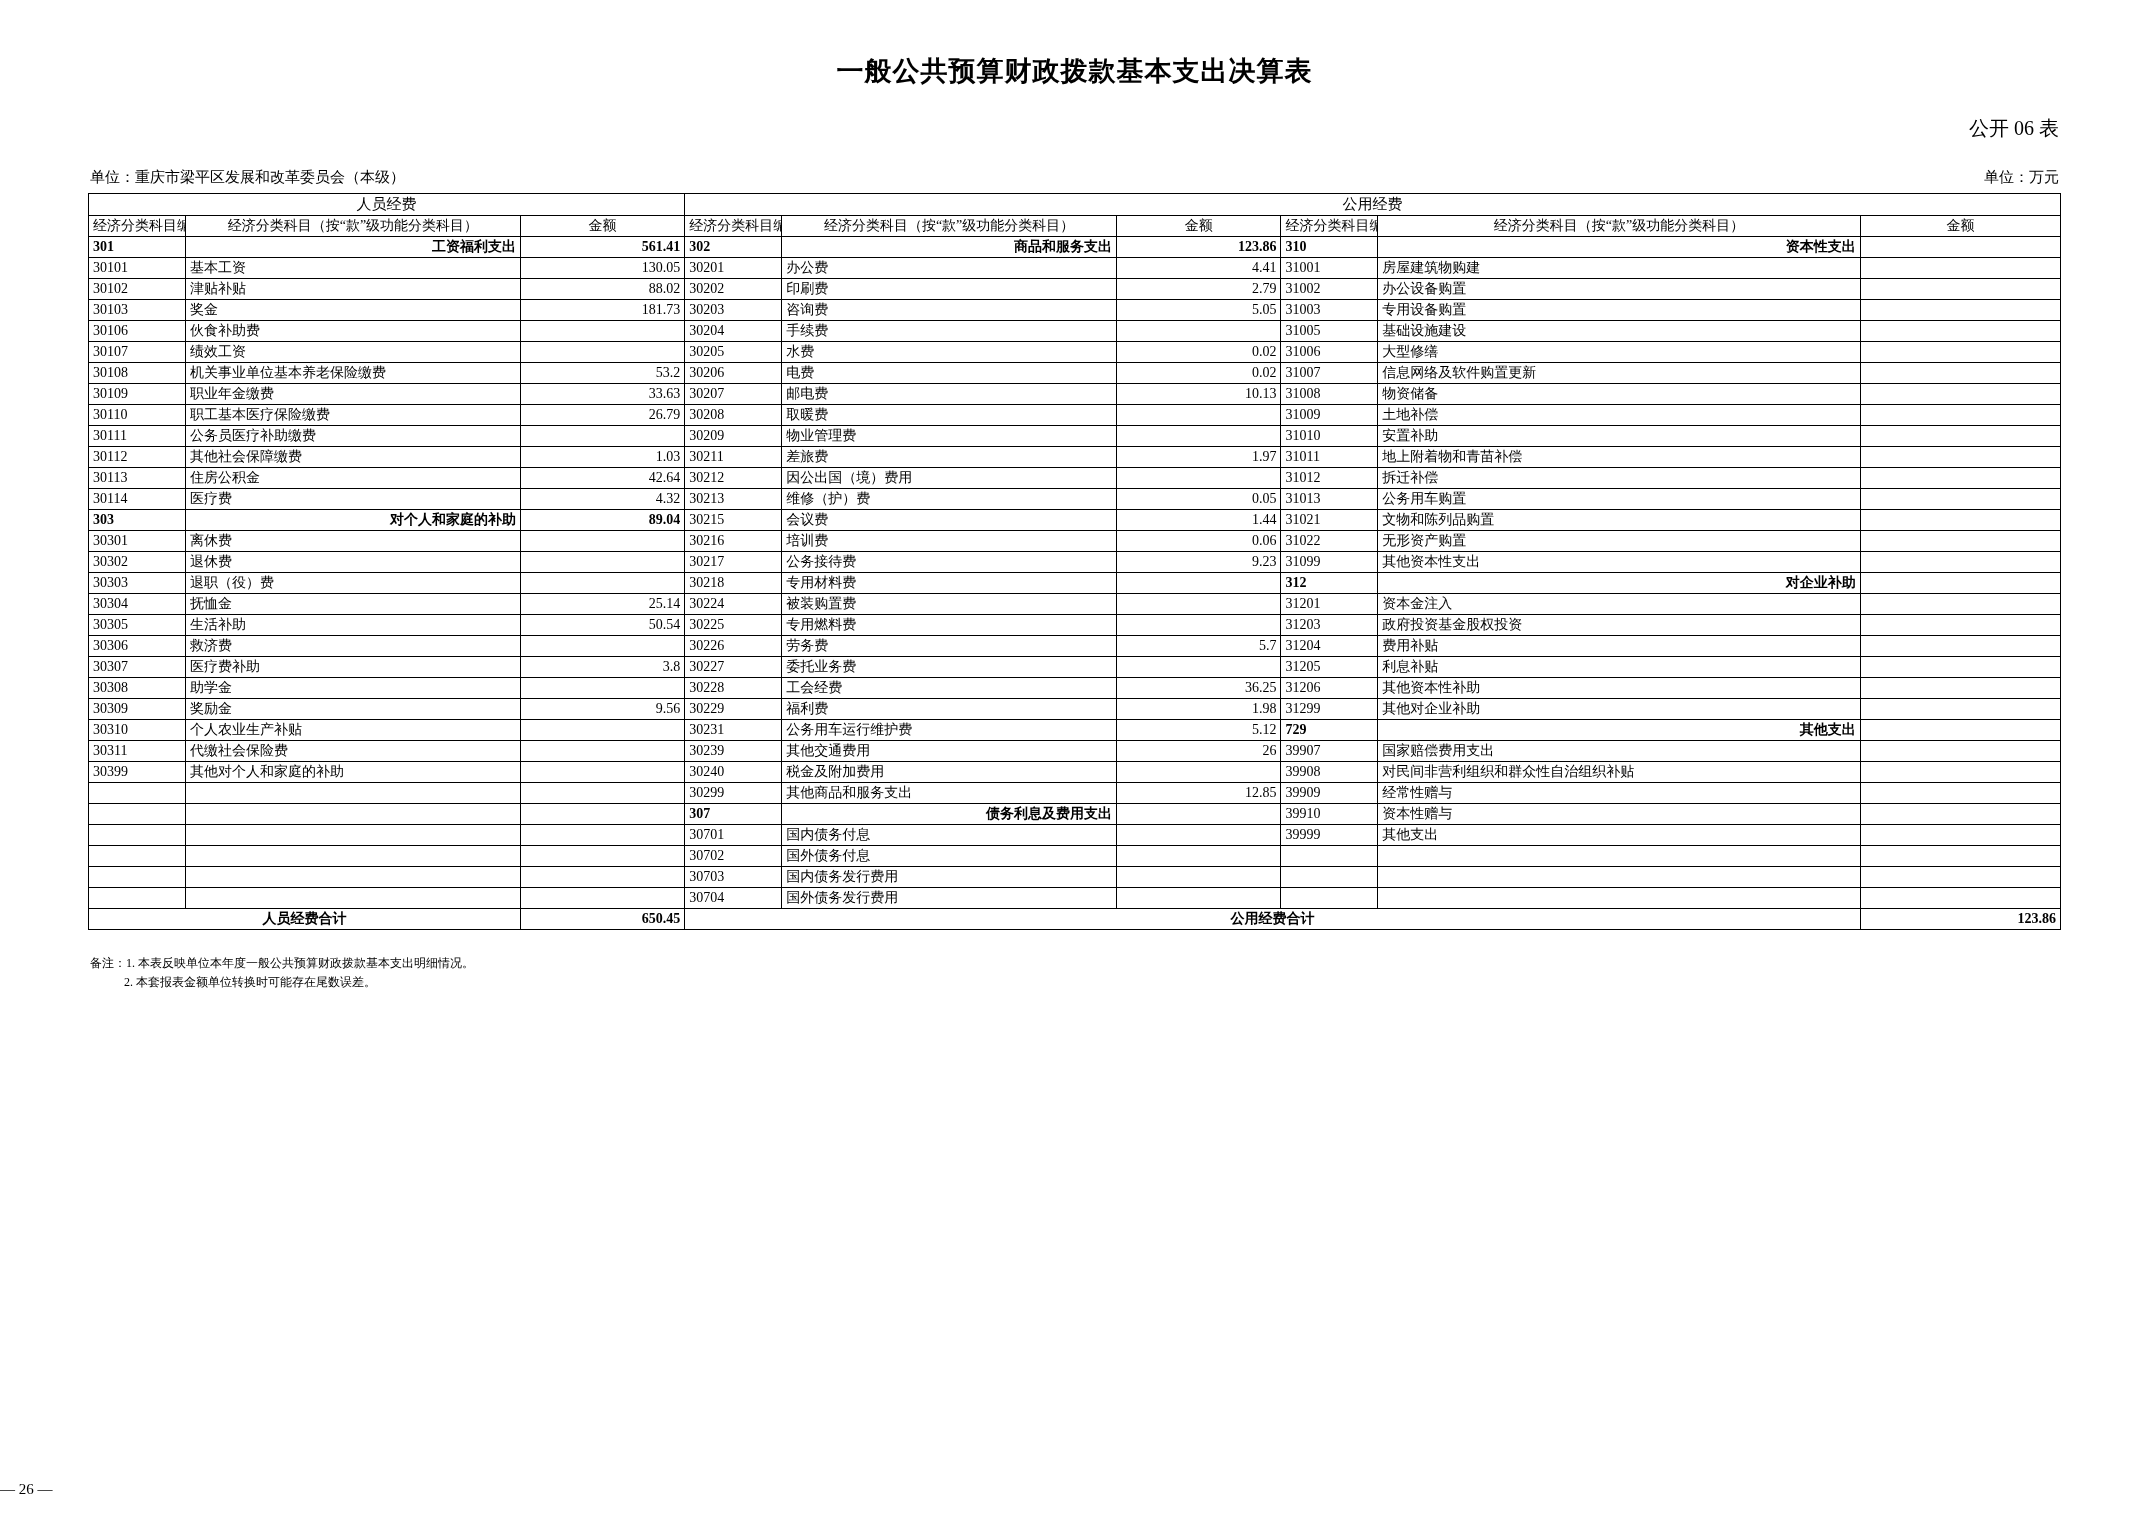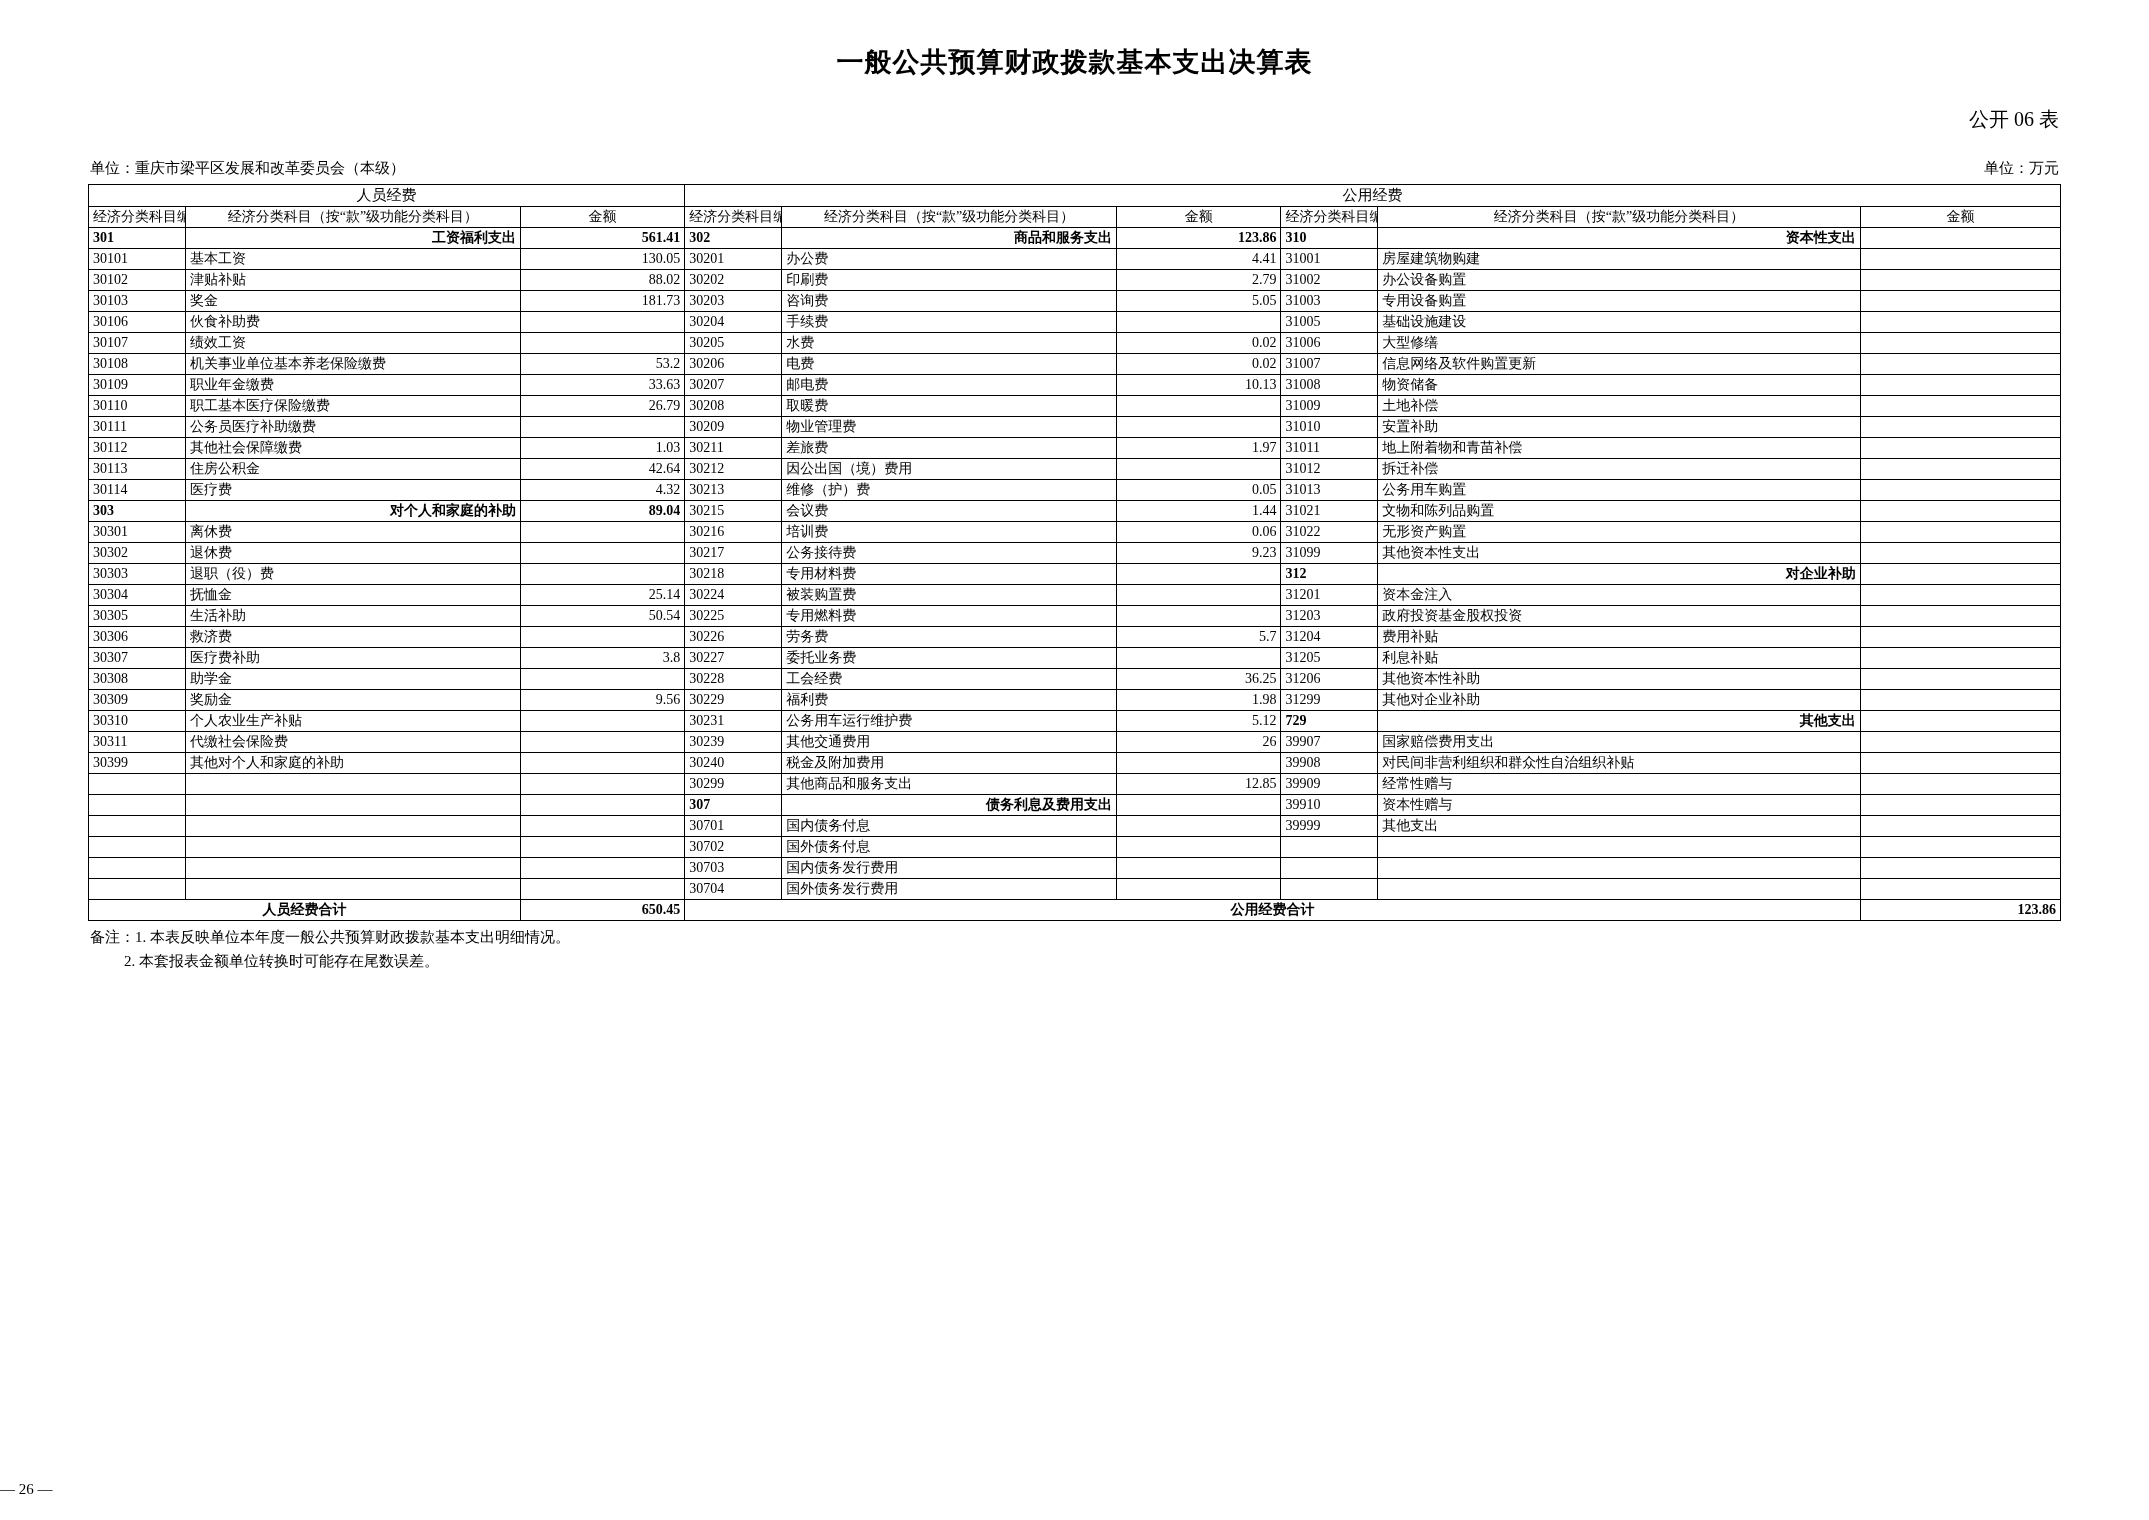--- a/index.html
+++ b/index.html
@@ -12,21 +12,21 @@
     height: 1520px;
     font-family: "Liberation Serif", "DejaVu Serif", serif;
     color: #000000;
     position: relative;
   }
   .page {
     position: relative;
     width: 2149px;
     height: 1520px;
     box-sizing: border-box;
-    padding: 0 88px;
+    padding: 9px 88px;
   }
   .doc-title {
     text-align: center;
     font-size: 27px;
     font-weight: bold;
     letter-spacing: 1px;
     padding-top: 44px;
     font-family: "Liberation Serif", "DejaVu Serif", serif;
   }
   .sheet-code {
@@ -75,22 +75,22 @@
     padding: 2px 4px;
   }
   .bold { font-weight: bold; }
   .num { text-align: right; padding-right: 5px; }
   .code { text-align: left; padding-left: 5px; }
   .name { text-align: right; padding-left: 10px; }
   .name-indent { text-align: left; padding-left: 24px; }
   .total-row td { height: 22px; }
   .total-label { text-align: center; font-weight: bold; }
   .notes {
-    font-size: 15px;
-    margin-top: 4px;
+    font-size: 12px;
+    margin-top: 24px;
     line-height: 1.6;
     padding-left: 2px;
   }
   .notes .n2 { padding-left: 34px; }
   .pagenum {
     position: absolute;
     bottom: 22px;
     left: 0;
     width: 100%;
     font-size: 15px;

